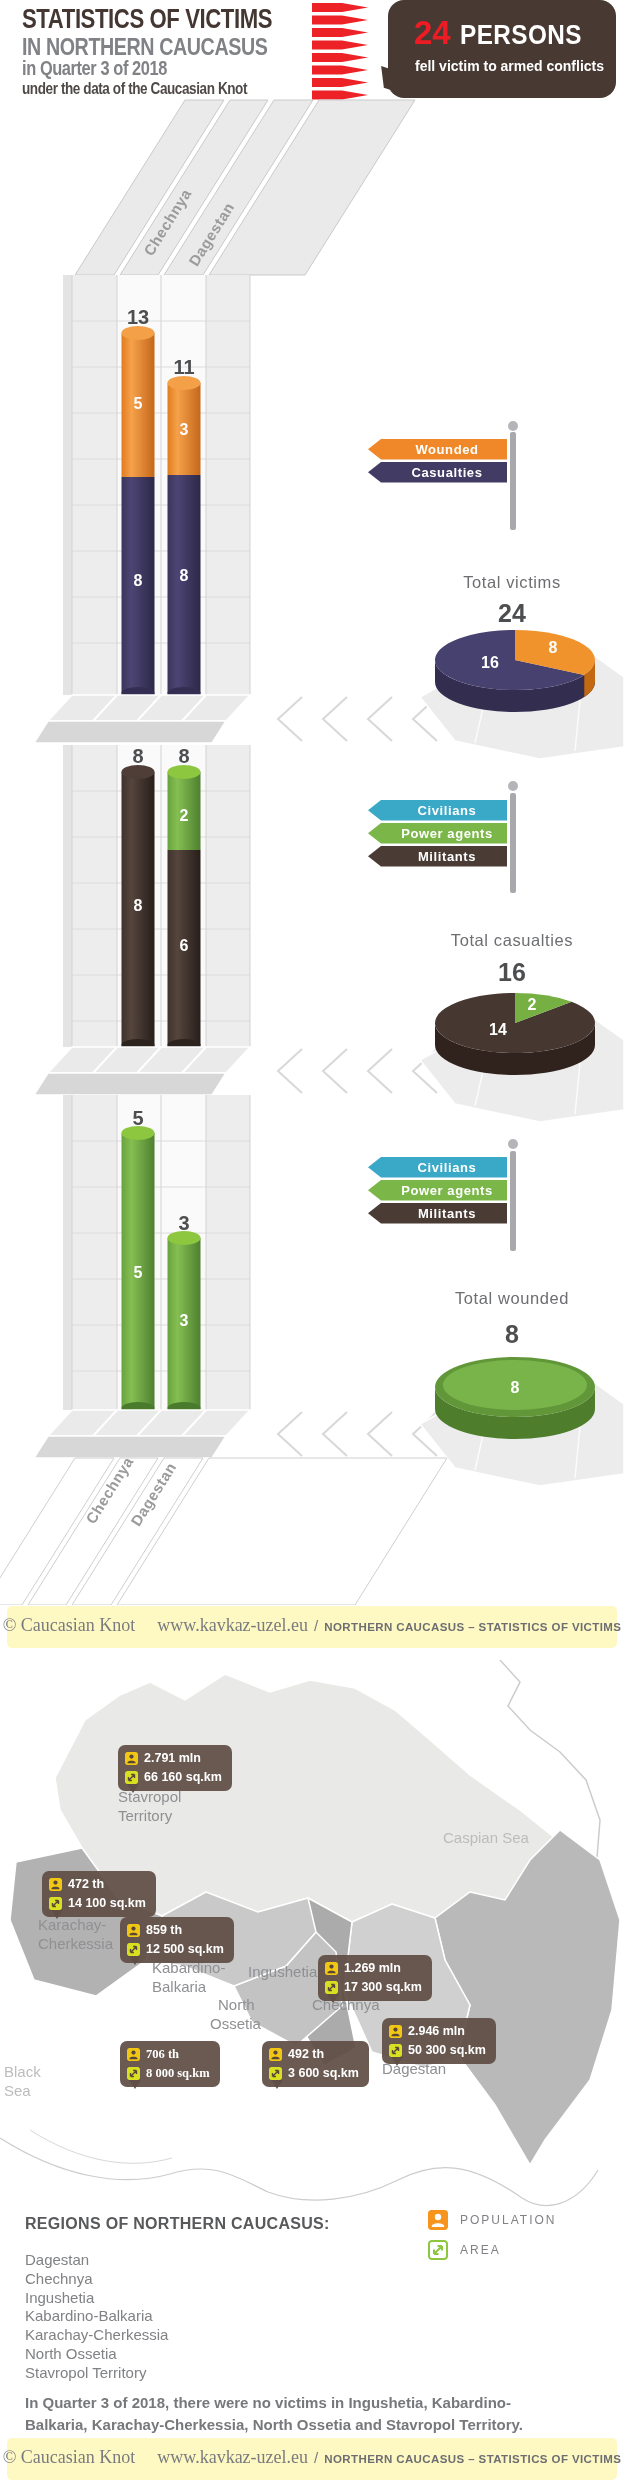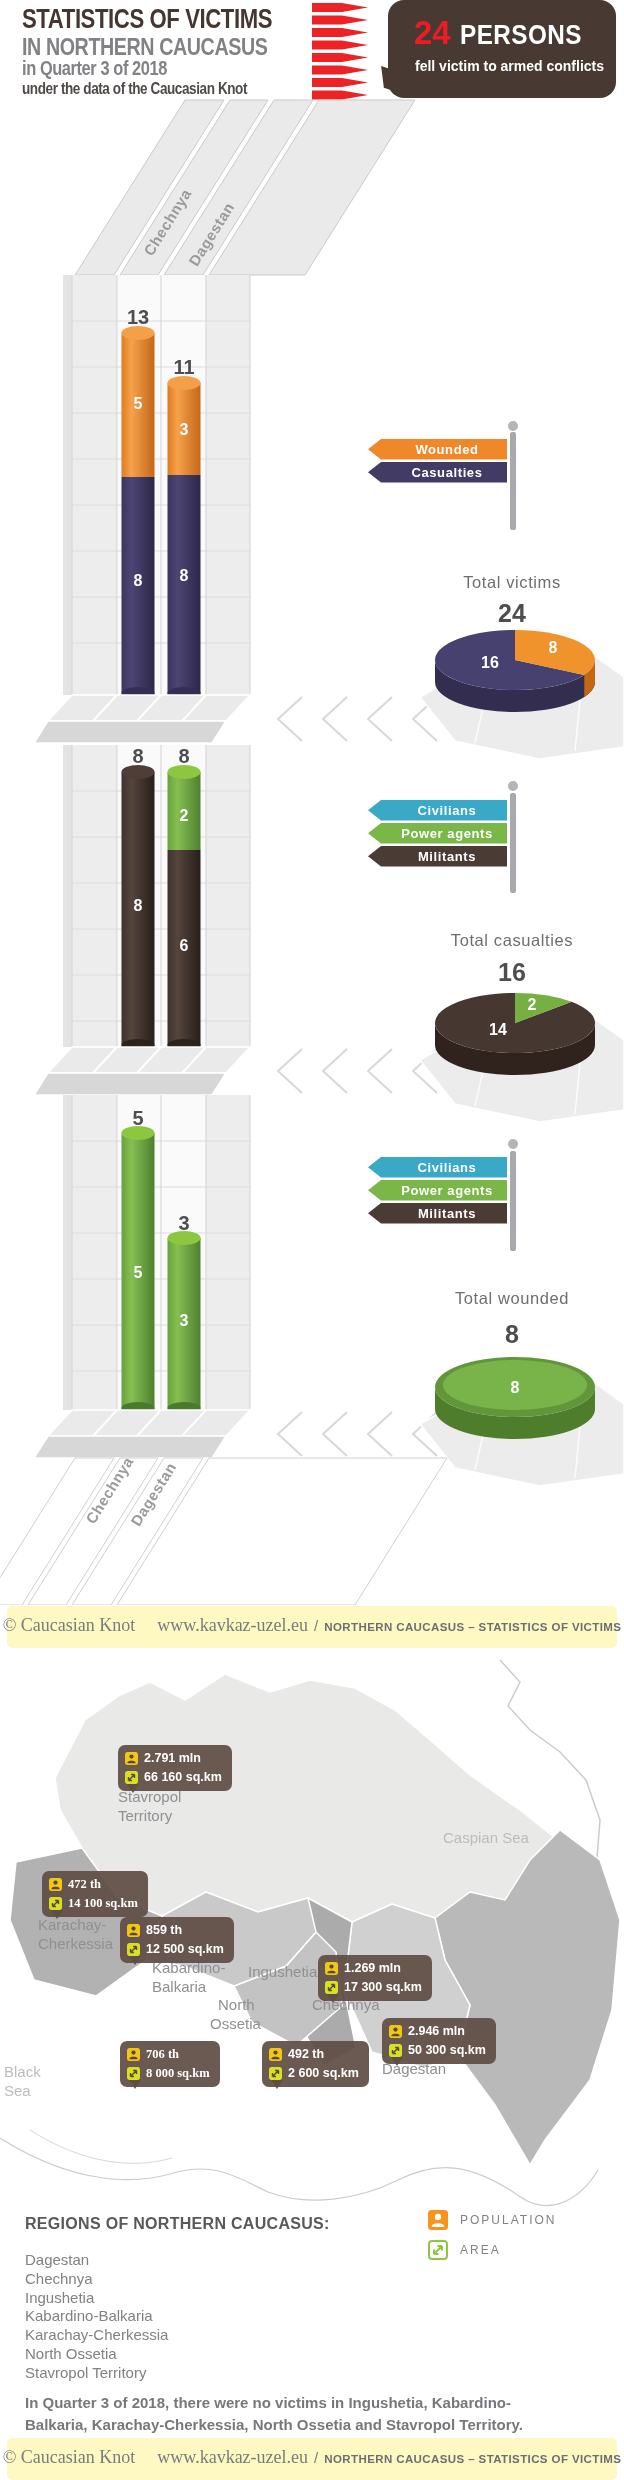--- a/index.html
+++ b/index.html
@@ -344,21 +344,21 @@
         <span>2.791 mln</span>
       </div>
     <div class="brow">
         <svg class="bico" viewBox="0 0 13 13">
           <rect width="13" height="13" rx="2" fill="#d9e021"></rect>
           <path d="M3.5,9.5 L9.5,3.5 M9.5,3.5 h-3.4 M9.5,3.5 v3.4 M3.5,9.5 h3.4 M3.5,9.5 v-3.4" stroke="#574639" stroke-width="1.4" fill="none"></path>
         </svg>
         <span>66 160 sq.km</span>
       </div>
   </div>
-  <div class="badge" style="left:42px;top:211px;font-family:Liberation Serif, serif;">
+  <div class="badge" style="left:42px;top:211px;">
     <div class="brow">
         <svg class="bico" viewBox="0 0 13 13">
           <rect width="13" height="13" rx="2" fill="#f2c713"></rect>
           <circle cx="6.5" cy="4.6" r="2.1" fill="#574639"></circle>
           <path d="M2.5,10.6 c0-2.6 8-2.6 8,0 v0.6 h-8 z" fill="#574639"></path>
         </svg>
         <span>472 th</span>
       </div>
     <div class="brow">
         <svg class="bico" viewBox="0 0 13 13">
@@ -443,21 +443,21 @@
           <circle cx="6.5" cy="4.6" r="2.1" fill="#574639"></circle>
           <path d="M2.5,10.6 c0-2.6 8-2.6 8,0 v0.6 h-8 z" fill="#574639"></path>
         </svg>
         <span>492 th</span>
       </div>
     <div class="brow">
         <svg class="bico" viewBox="0 0 13 13">
           <rect width="13" height="13" rx="2" fill="#d9e021"></rect>
           <path d="M3.5,9.5 L9.5,3.5 M9.5,3.5 h-3.4 M9.5,3.5 v3.4 M3.5,9.5 h3.4 M3.5,9.5 v-3.4" stroke="#574639" stroke-width="1.4" fill="none"></path>
         </svg>
-        <span>2 600 sq.km</span>
+        <span>3 600 sq.km</span>
       </div>
   </div>
 </div>
 
 <div class="reg-title">REGIONS OF NORTHERN CAUCASUS:</div>
 <ul class="reg-list">
   <li>Dagestan</li>
   <li>Chechnya</li>
   <li>Ingushetia</li>
   <li>Kabardino-Balkaria</li>

